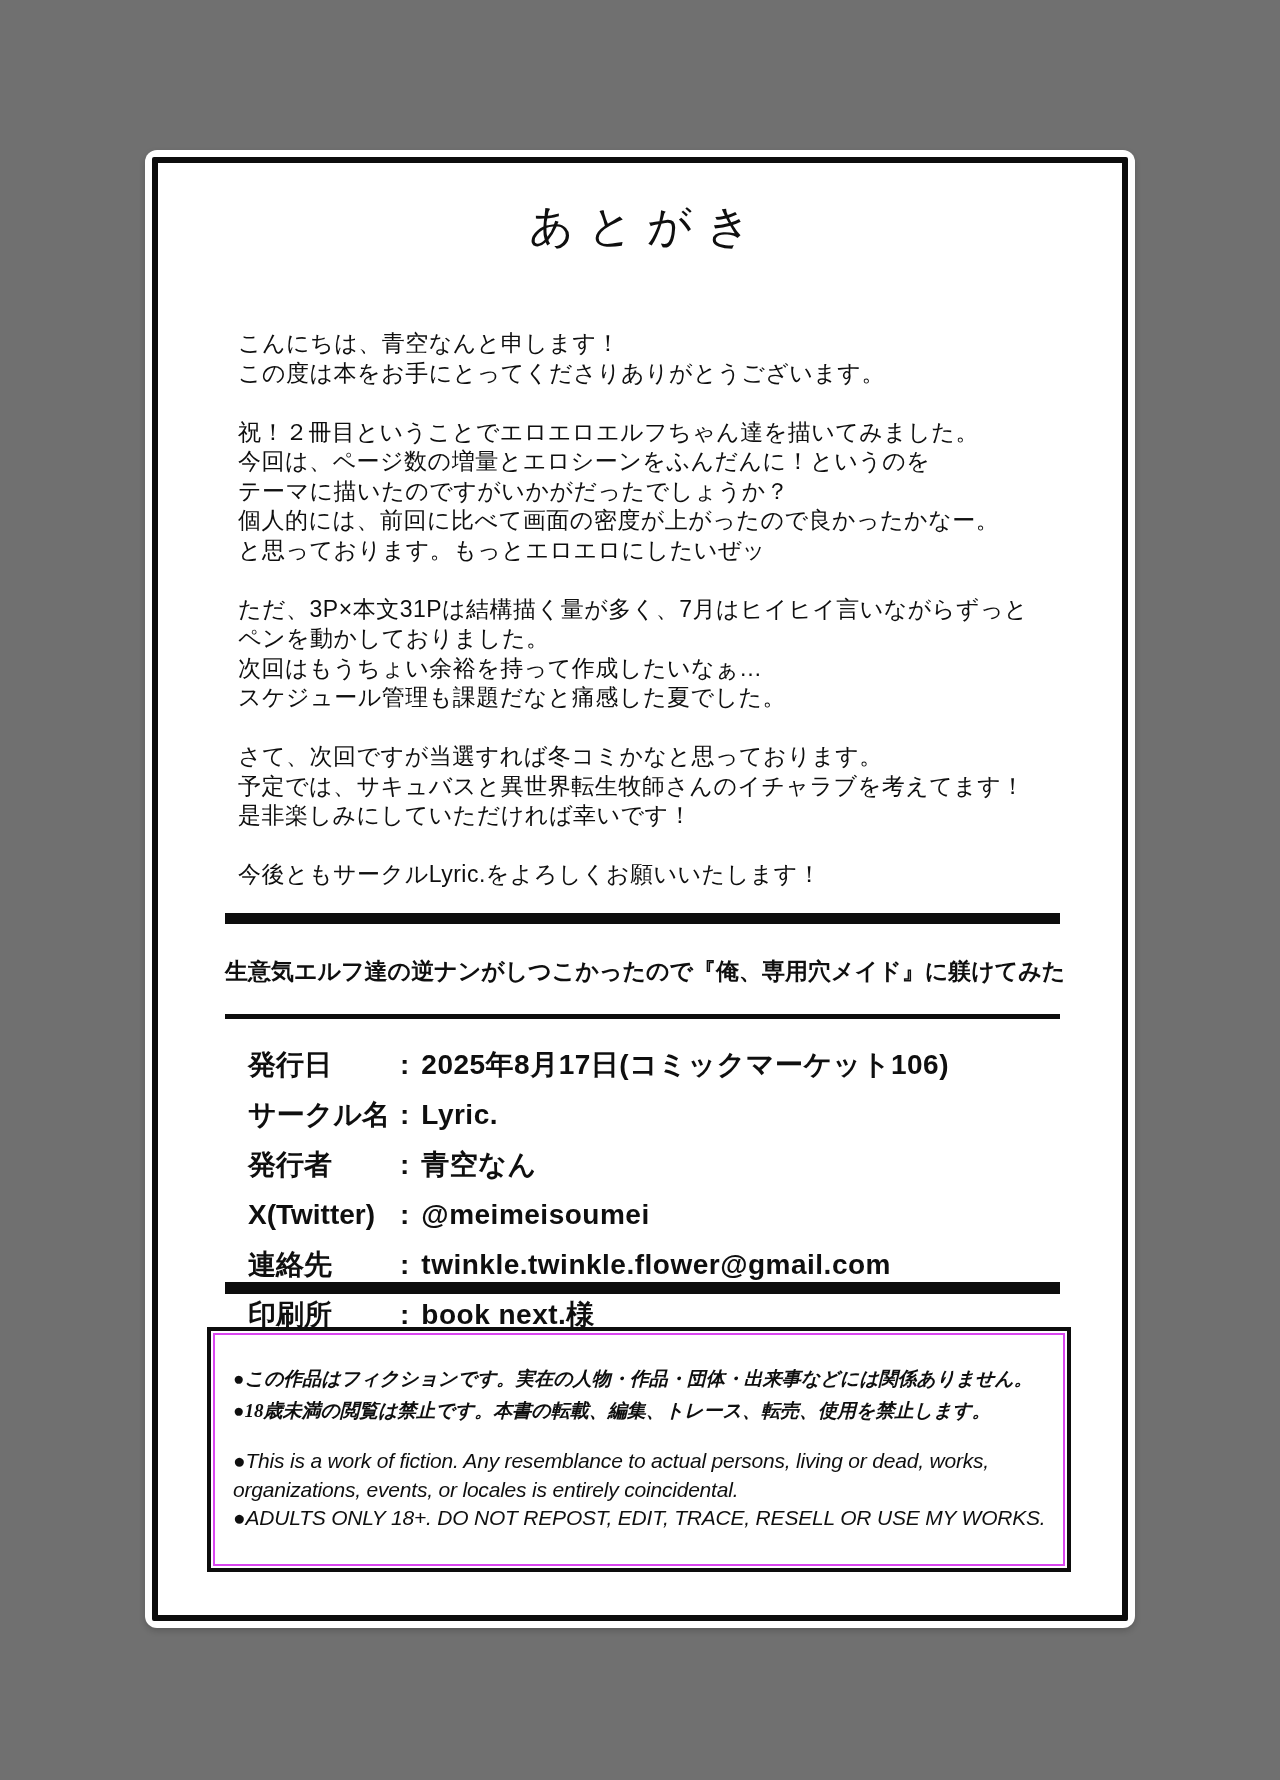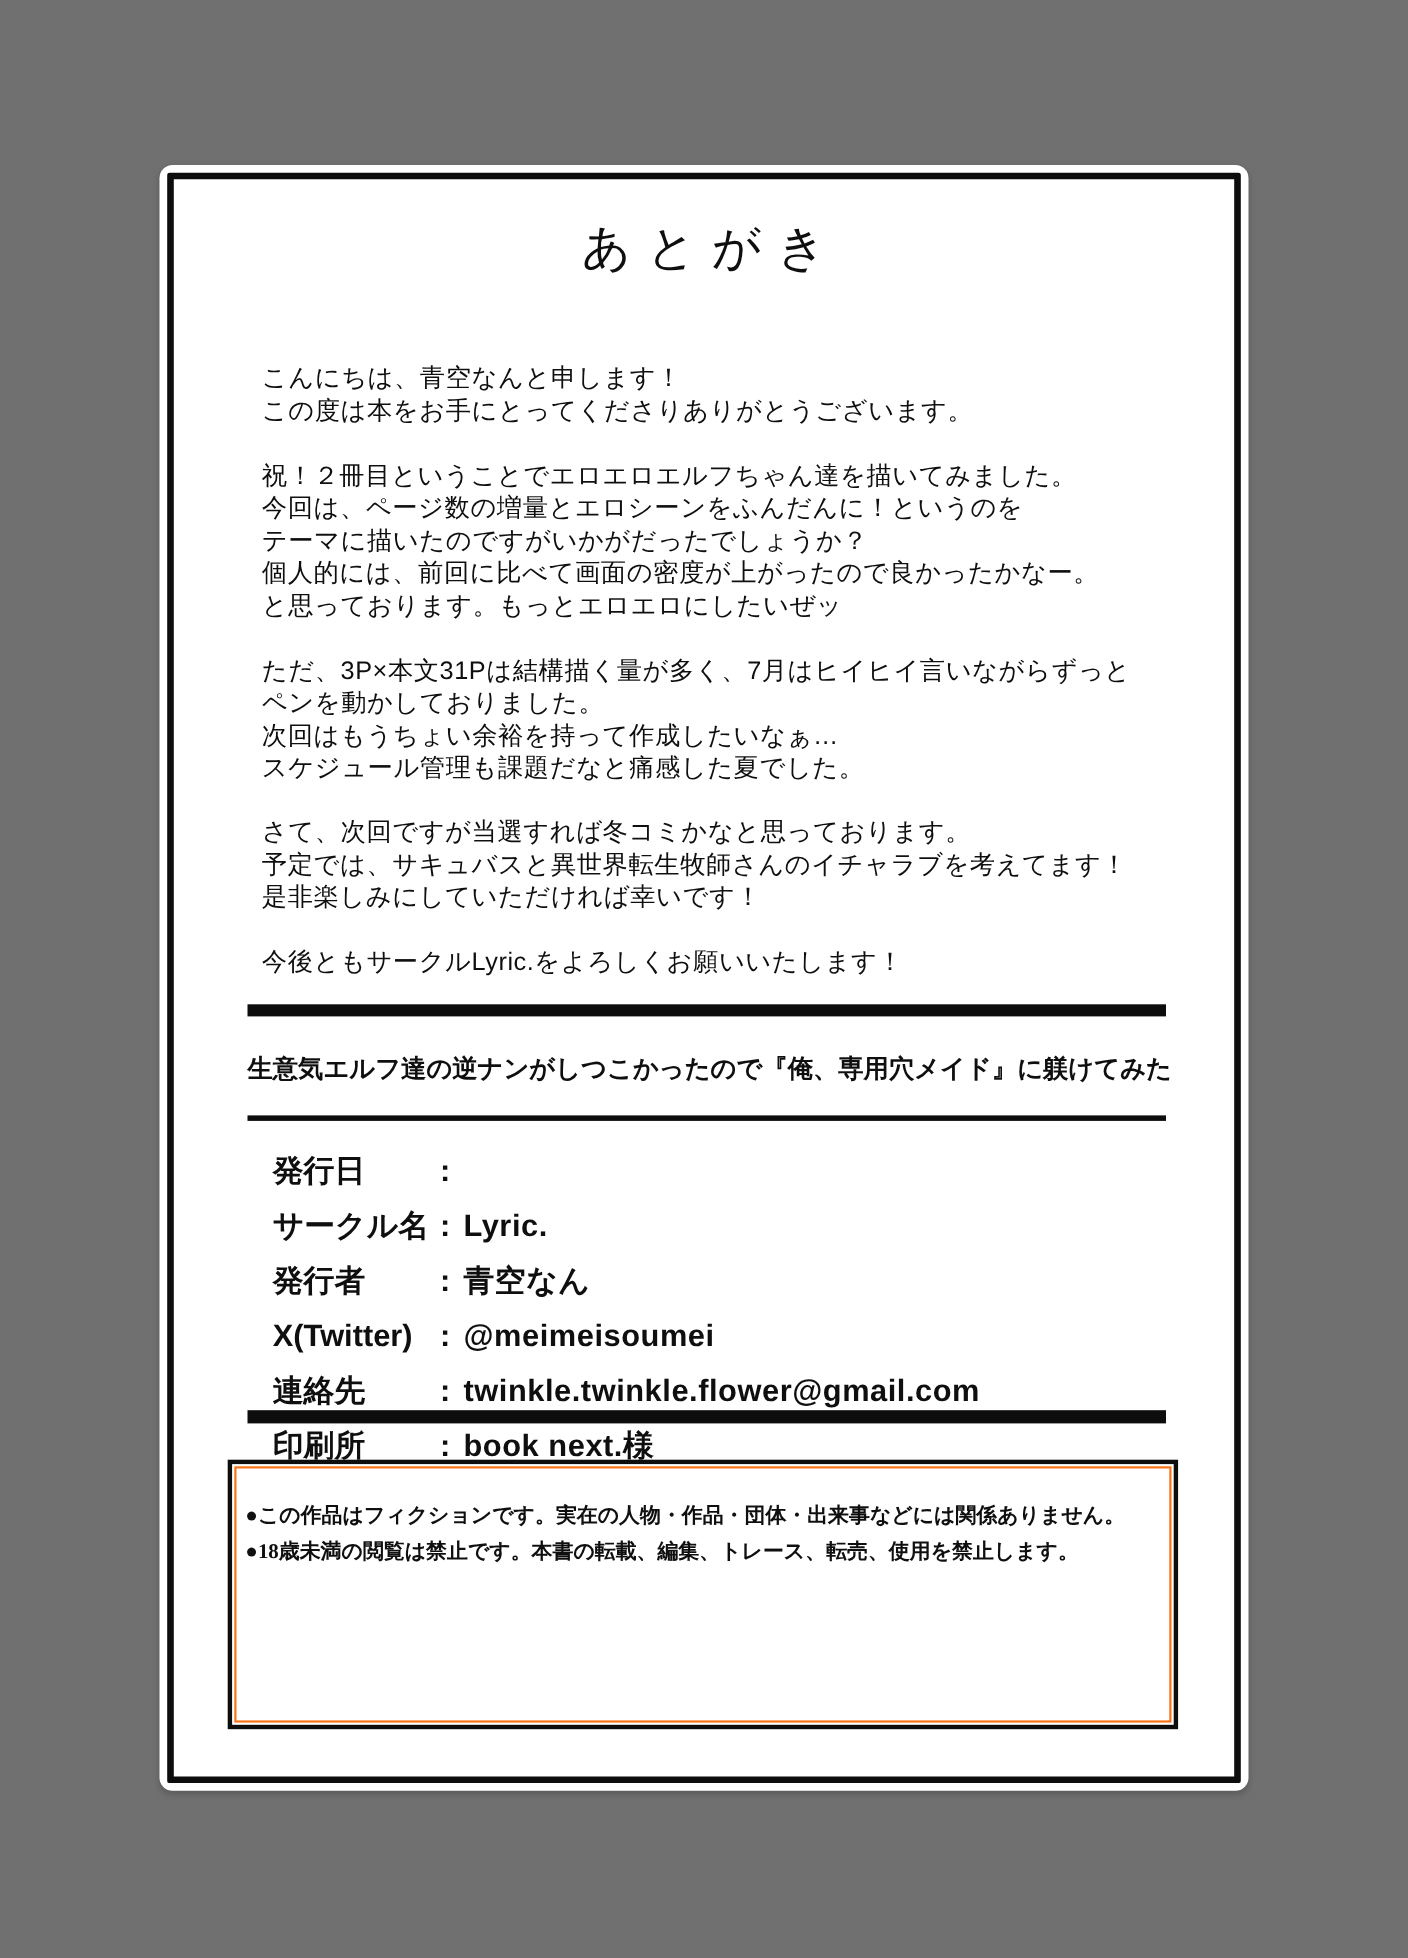--- a/index.html
+++ b/index.html
@@ -117,23 +117,24 @@
     top: 1177px;
     width: 864px;
     height: 245px;
     border: 4px solid #0d0d0d;
     box-sizing: border-box;
     background: #ffffff;
   }
   .disclaimer-inner {
     position: absolute;
     inset: 2px;
-    border: 2px solid #f97316;
-    padding: 28px 16px 0 8px;
+    border: 2px solid #d946ef;
+    padding: 28px 16px 0 18px;
     box-sizing: border-box;
+    font-style: italic;
   }
   .disclaimer-jp {
     font-family: "Liberation Serif", "DejaVu Serif", serif;
     font-weight: 700;
     font-size: 19px;
     line-height: 32px;
     white-space: pre-line;
     letter-spacing: 0px;
   }
   .disclaimer-en {
@@ -175,20 +176,21 @@
   <div class="divider-bar top"></div>
 
   <div class="work-title">生意気エルフ達の逆ナンがしつこかったので『俺、専用穴メイド』に躾けてみた</div>
 
   <div class="divider-rule"></div>
 
   <div class="colophon">
     <div class="colophon-row">
       <span class="colophon-label">発行日</span>
         <span class="colophon-colon">:</span>
+        <span class="colophon-value">2025年8月17日(コミックマーケット106)</span>
     </div>
     <div class="colophon-row">
       <span class="colophon-label">サークル名</span>
         <span class="colophon-colon">:</span>
         <span class="colophon-value">Lyric.</span>
     </div>
     <div class="colophon-row">
       <span class="colophon-label">発行者</span>
         <span class="colophon-colon">:</span>
         <span class="colophon-value">青空なん</span>
@@ -209,15 +211,18 @@
         <span class="colophon-value">book next.様</span>
     </div>
   </div>
 
   <div class="divider-bar bottom"></div>
 
   <div class="disclaimer-box">
     <div class="disclaimer-inner">
       <div class="disclaimer-jp">●この作品はフィクションです。実在の人物・作品・団体・出来事などには関係ありません。
 ●18歳未満の閲覧は禁止です。本書の転載、編集、トレース、転売、使用を禁止します。</div>
+      <div class="disclaimer-en">●This is a work of fiction. Any resemblance to actual persons, living or dead, works,
+organizations, events, or locales is entirely coincidental.
+●ADULTS ONLY 18+. DO NOT REPOST, EDIT, TRACE, RESELL OR USE MY WORKS.</div>
     </div>
   </div>
 </div>
 
 </body></html>

